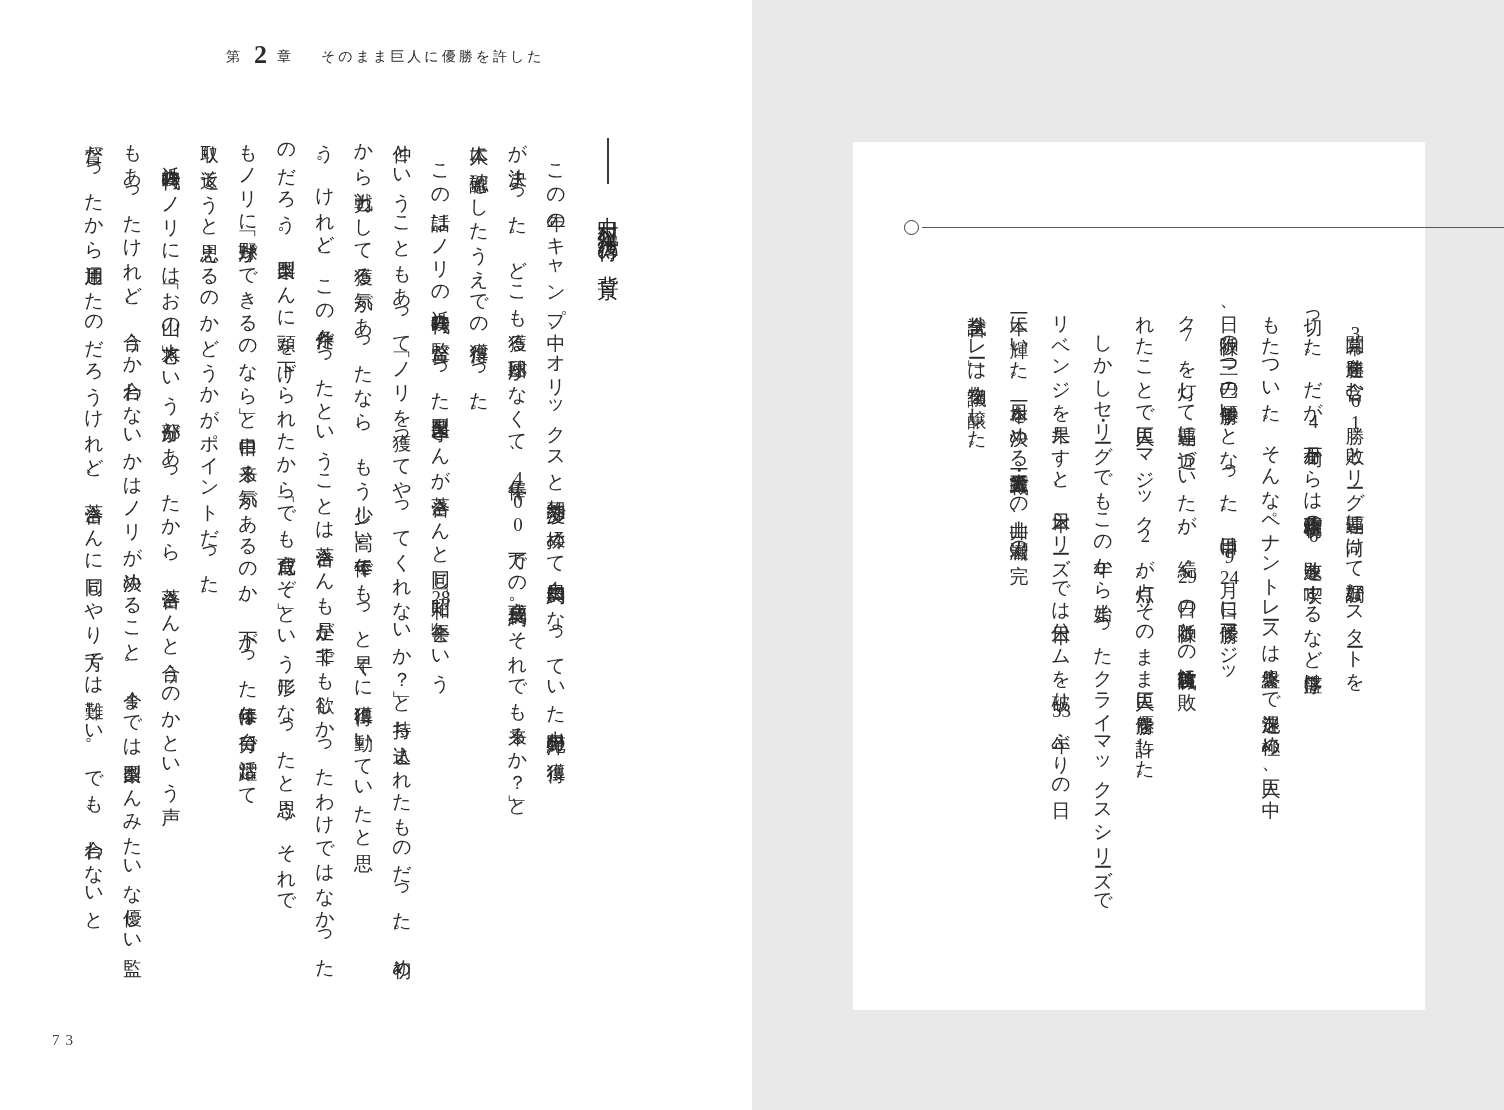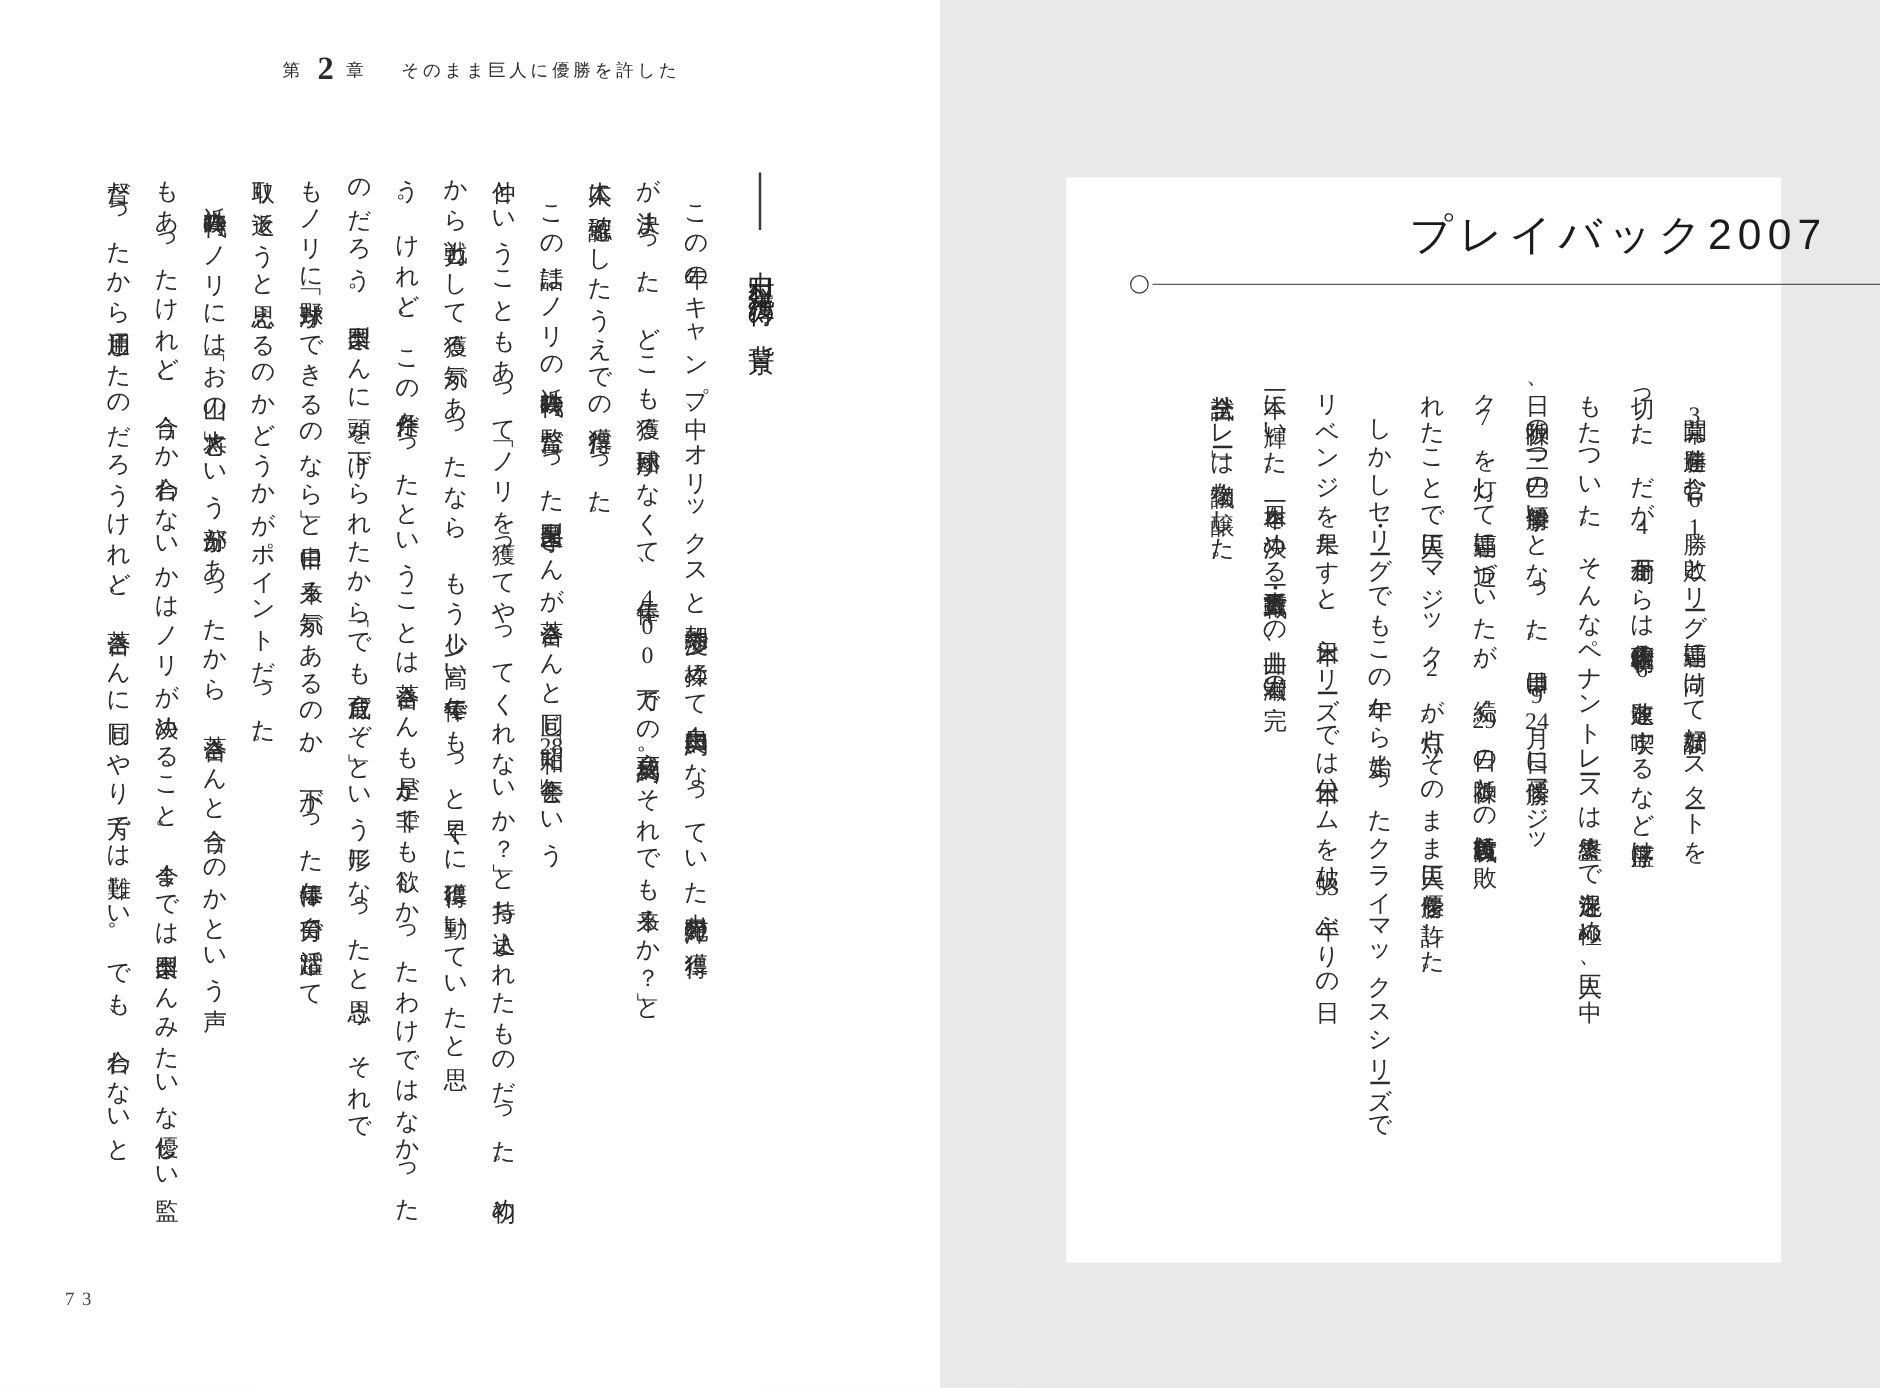--- a/index.html
+++ b/index.html
@@ -95,21 +95,20 @@
     <p class="section-head"><span class="head-rule"></span><span>中村紀洋獲得の背景</span></p>
     <p class="col">　この年のキャンプ中、オリックスと契約交渉で揉めて自由契約になっていた中村紀洋の獲得</p><p class="col">が決まった。どこも獲る球団がなくて、年俸400万での育成契約。「それでも来るか？」と</p><p class="col">本人に確認もしたうえでの獲得だった。</p><p class="col">　この話はノリの近鉄時代の監督だった梨田昌孝さんが落合さんと同じ「昭和<span class="tcy">28</span>年会」という</p><p class="col">仲ということもあって「ノリを獲ってやってくれないか？」と持ち込まれたものだった。初め</p><p class="col">から戦力として獲る気があったなら、もう少し高い年俸でもっと早くに獲得に動いていたと思</p><p class="col">う。けれど、この条件だったということは落合さんも是が非でも欲しかったわけではなかった</p><p class="col">のだろう。梨田さんに頭を下げられたから「でも育成だぞ」という形になったと思う。それで</p><p class="col">もノリに「野球ができるのなら」と中日に来る気があるのか、下がった年俸は自分で活躍して</p><p class="col">取り返そうと思えるのかどうかがポイントだった。</p><p class="col">　近鉄時代のノリには「お山の大将」という部分があったから、落合さんと合うのかという声</p><p class="col">もあったけれど、合うか合わないかはノリが決めること。今までは梨田さんみたいな優しい監</p><p class="col">督だったから通用したのだろうけれど、落合さんに同じやり方では難しい。でも、合わないと</p><span></span>
   </div>
 
   <div class="page-number">73</div>
 </div>
 
 <div class="page-right">
   <div class="white-box"></div>
 
-  <div class="feature-title gothic">プレイバック2007</div>
 
   <div class="title-rule">
     <span class="dot"></span>
     <span class="line"></span>
   </div>
 
   <div class="right-body">
     <p class="col">　開幕3連勝を含む6勝1敗とリーグ連覇に向けて好調なスタートを</p><p class="col">切った。だが4月下旬からは落合政権初の6連敗を喫するなど序盤は</p><p class="col">もたついた。そんなペナントレースは終盤まで混迷を極め、巨人、中</p><p class="col">日、阪神の三つ巴の優勝争いとなった。中日は9月<span class="tcy">24</span>日に優勝マジッ</p><p class="col">ク7を灯して連覇に近づいたが、続く<span class="tcy">29</span>日の阪神との首位攻防戦に敗</p><p class="col">れたことで巨人にマジック2が点灯。そのまま巨人に優勝を許した。</p><p class="col">　しかしセ・リーグでもこの年から始まったクライマックスシリーズで</p><p class="col">リベンジを果たすと、日本シリーズでは日本ハムを破り<span class="tcy">53</span>年ぶりの日</p><p class="col">本一に輝いた。日本一を決める大一番・第五戦での山井、岩瀬の「完</p><p class="col">全試合リレー」は物議を醸した。</p><span></span>
   </div>
 </div>

